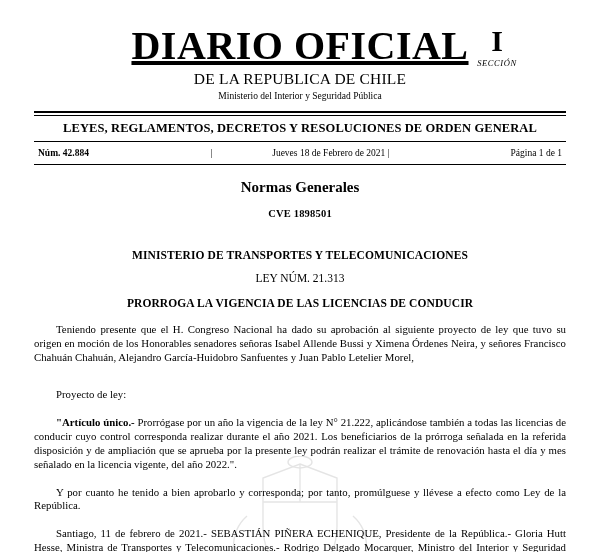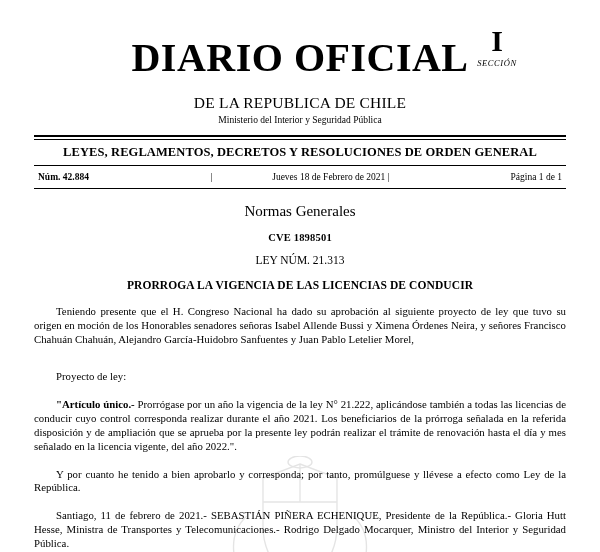--- a/index.html
+++ b/index.html
@@ -49,21 +49,22 @@
   .masthead-center {
     text-align: center;
     flex: 0 1 auto;
   }
   .title-main {
     font-family: "Liberation Serif", serif;
     font-weight: bold;
     font-size: 40px;
     letter-spacing: 0.5px;
     line-height: 1.0;
-    margin: 16px;
+    margin: 4px;
+    text-decoration: underline;
   }
   .title-sub {
     font-size: 15.5px;
     letter-spacing: 0.2px;
     margin-top: 4px;
   }
   .title-min {
     font-size: 9.5px;
     margin-top: 3px;
   }
@@ -129,21 +130,21 @@
   .divider-pipe {
     flex: 0 0 auto;
     font-size: 9.5px;
     color: #000;
     padding: 0 2px;
   }
 
   
   .normas {
     text-align: center;
-    font-weight: normal;
+    font-weight: bold;
     font-size: 15px;
     margin-top: 14px;
   }
   .cve {
     text-align: center;
     font-weight: bold;
     font-size: 10.5px;
     margin-top: 12px;
     letter-spacing: 0.2px;
   }
@@ -223,20 +224,21 @@
       <div class="issue-col">Jueves 18 de Febrero de 2021</div>
       <div class="divider-pipe">|</div>
       <div class="issue-col right">Página 1 de 1</div>
     </div>
 
     <hr class="rule-plain">
 
     <div class="normas">Normas Generales</div>
     <div class="cve">CVE 1898501</div>
 
+    <div class="ministry">MINISTERIO DE TRANSPORTES Y TELECOMUNICACIONES</div>
     <div class="law-num">LEY NÚM. 21.313</div>
     <div class="doc-title">PRORROGA LA VIGENCIA DE LAS LICENCIAS DE CONDUCIR</div>
 
     <p class="body-p">Teniendo presente que el H. Congreso Nacional ha dado su aprobación al siguiente proyecto de ley que tuvo su origen en moción de los Honorables senadores señoras Isabel Allende Bussi y Ximena Órdenes Neira, y señores Francisco Chahuán Chahuán, Alejandro García-Huidobro Sanfuentes y Juan Pablo Letelier Morel,</p>
     <p class="body-p tight">Proyecto de ley:</p>
     <p class="body-p quote">
       <b>"Artículo único.-</b><span> Prorrógase por un año la vigencia de la ley N° 21.222, aplicándose también a todas las licencias de conducir cuyo control corresponda realizar durante el año 2021. Los beneficiarios de la prórroga señalada en la referida disposición y de ampliación que se aprueba por la presente ley podrán realizar el trámite de renovación hasta el día y mes señalado en la licencia vigente, del año 2022.".</span>
     </p>
     <p class="body-p">Y por cuanto he tenido a bien aprobarlo y corresponda; por tanto, promúlguese y llévese a efecto como Ley de la República.</p>
     <p class="body-p">Santiago, 11 de febrero de 2021.- SEBASTIÁN PIÑERA ECHENIQUE, Presidente de la República.- Gloria Hutt Hesse, Ministra de Transportes y Telecomunicaciones.- Rodrigo Delgado Mocarquer, Ministro del Interior y Seguridad Pública.</p>

